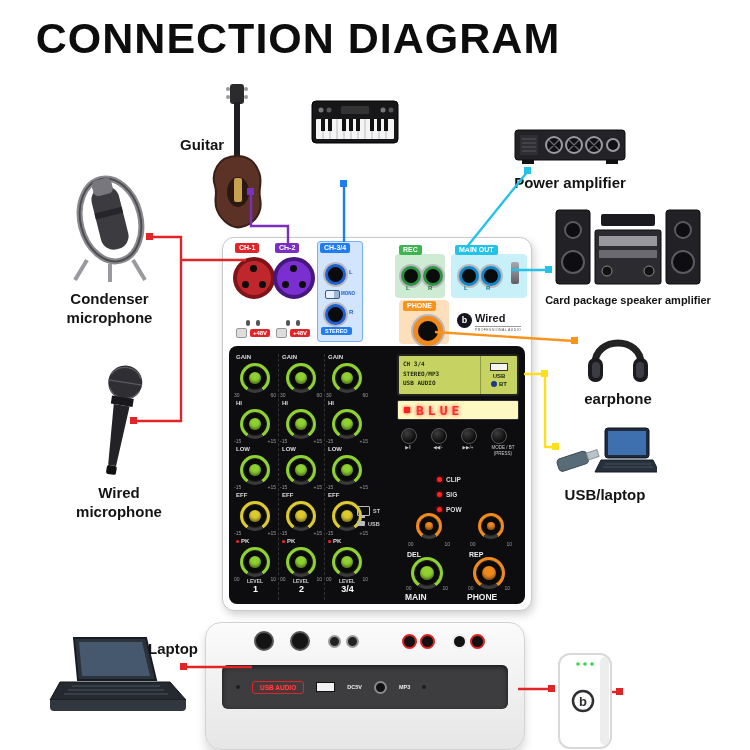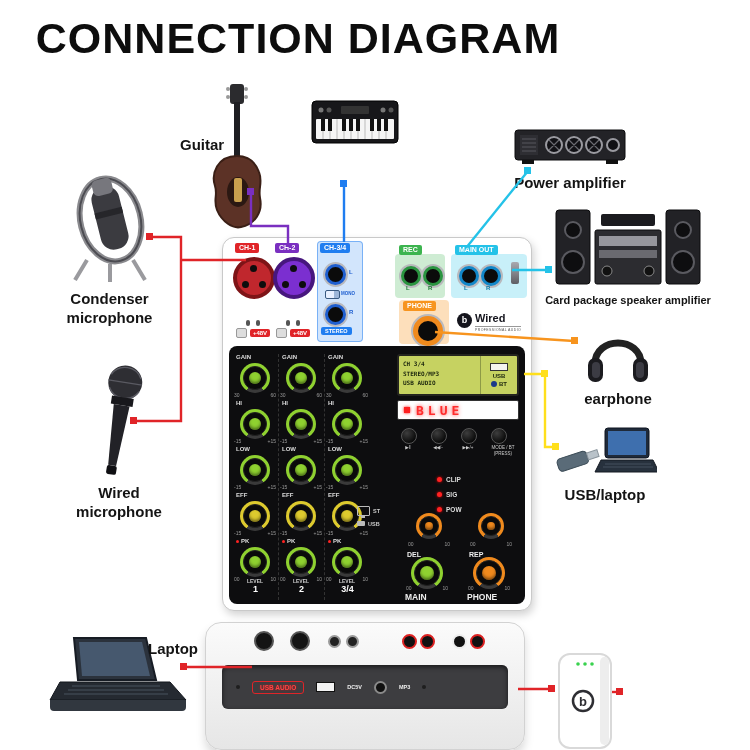--- a/index.html
+++ b/index.html
@@ -67,21 +67,21 @@
   .lcd-text{flex:1;padding:3px 4px;font-family:"DejaVu Sans Mono",monospace;font-weight:bold;
             font-size:6px;line-height:1.6;color:#202a10;}
   .lcd-text span{display:block;}
   .lcd-right{width:36px;border-left:1px solid #8e9a46;display:flex;flex-direction:column;align-items:center;
              justify-content:center;gap:2px;}
   .usbport{width:16px;height:6px;background:#f5f5f0;border:1px solid #333;}
   .lcd-right .t{font-size:6px;font-weight:bold;color:#202a10;}
   .btrow{display:flex;align-items:center;gap:2px;}
   .btdot{width:6px;height:6px;border-radius:50%;background:#1b3a8a;}
 
-  .ledpanel{position:absolute;left:168px;top:54px;width:122px;height:20px;background:#ffffff;border:1px solid #333;
+  .ledpanel{position:absolute;left:168px;top:54px;width:122px;height:20px;background:#fef9c3;border:1px solid #333;
             border-radius:2px;box-sizing:border-box;display:flex;align-items:center;padding:0 6px;}
   .ledsq{width:6px;height:6px;background:#ff2222;margin-right:6px;box-shadow:0 0 3px #f00;}
   .ledtext{font-family:"DejaVu Sans Mono",monospace;font-size:13px;font-weight:bold;color:#ff2d2d;
            letter-spacing:4px;text-shadow:0 0 4px rgba(255,0,0,.8);}
 
   .transport{position:absolute;left:170px;top:82px;width:124px;height:34px;}
   .tbtn{position:absolute;top:0;width:14px;height:14px;border-radius:50%;border:1px solid #555;
         background:radial-gradient(circle at 35% 30%,#3e3e3e,#0b0b0b 70%);}
   .tlabel{position:absolute;top:17px;width:30px;text-align:center;font-size:4.5px;color:#ccc;
           line-height:1.3;white-space:pre-line;}

